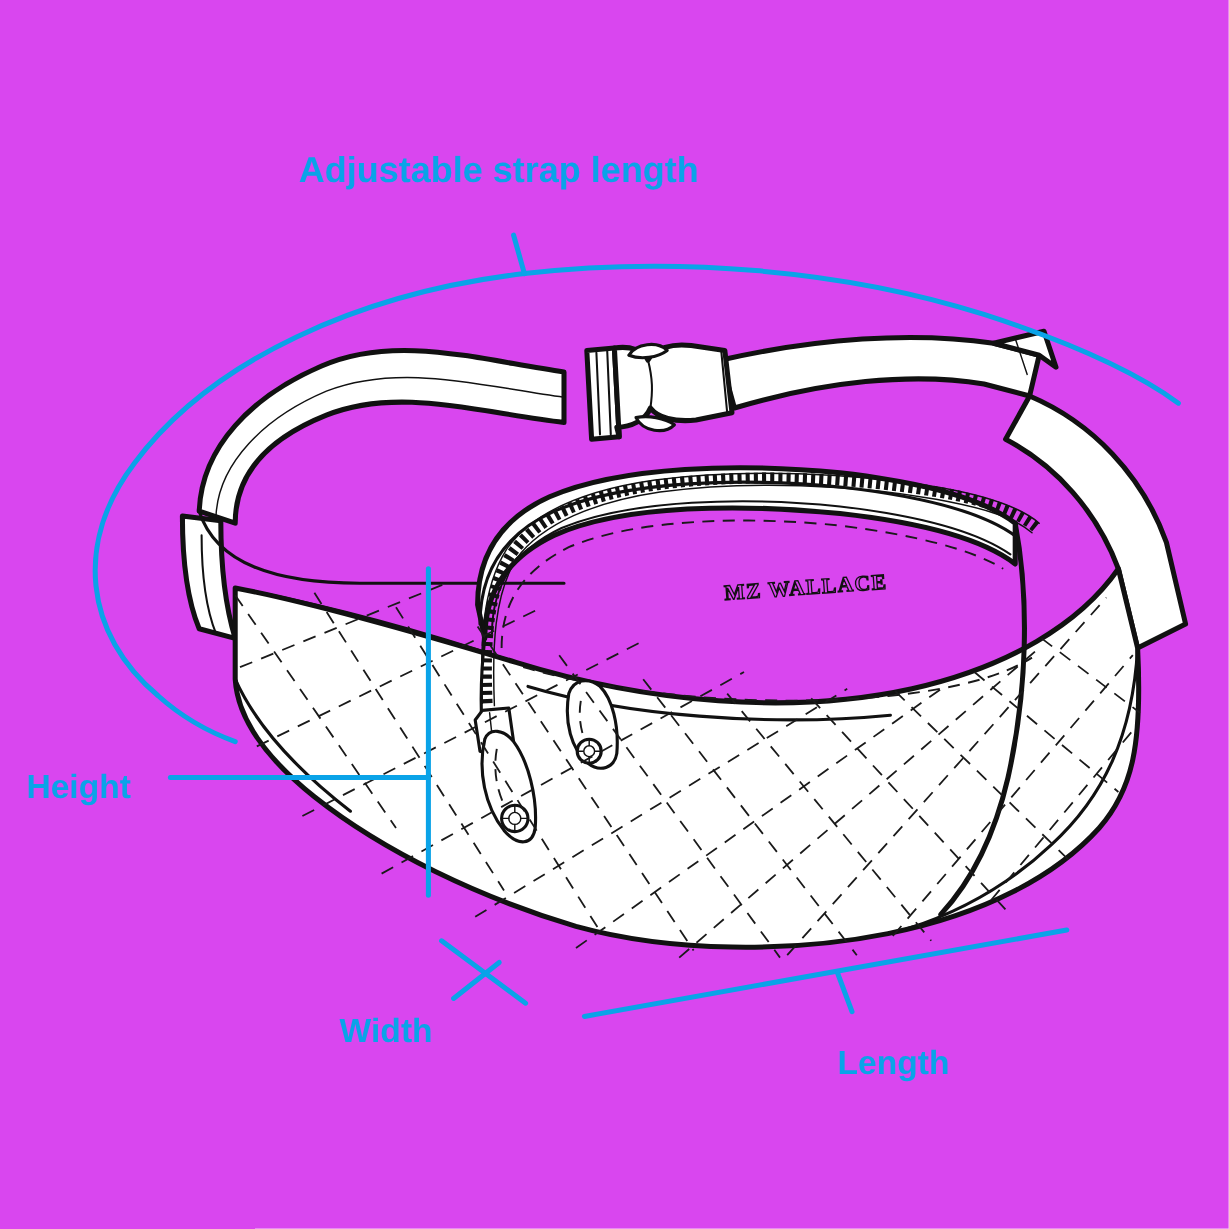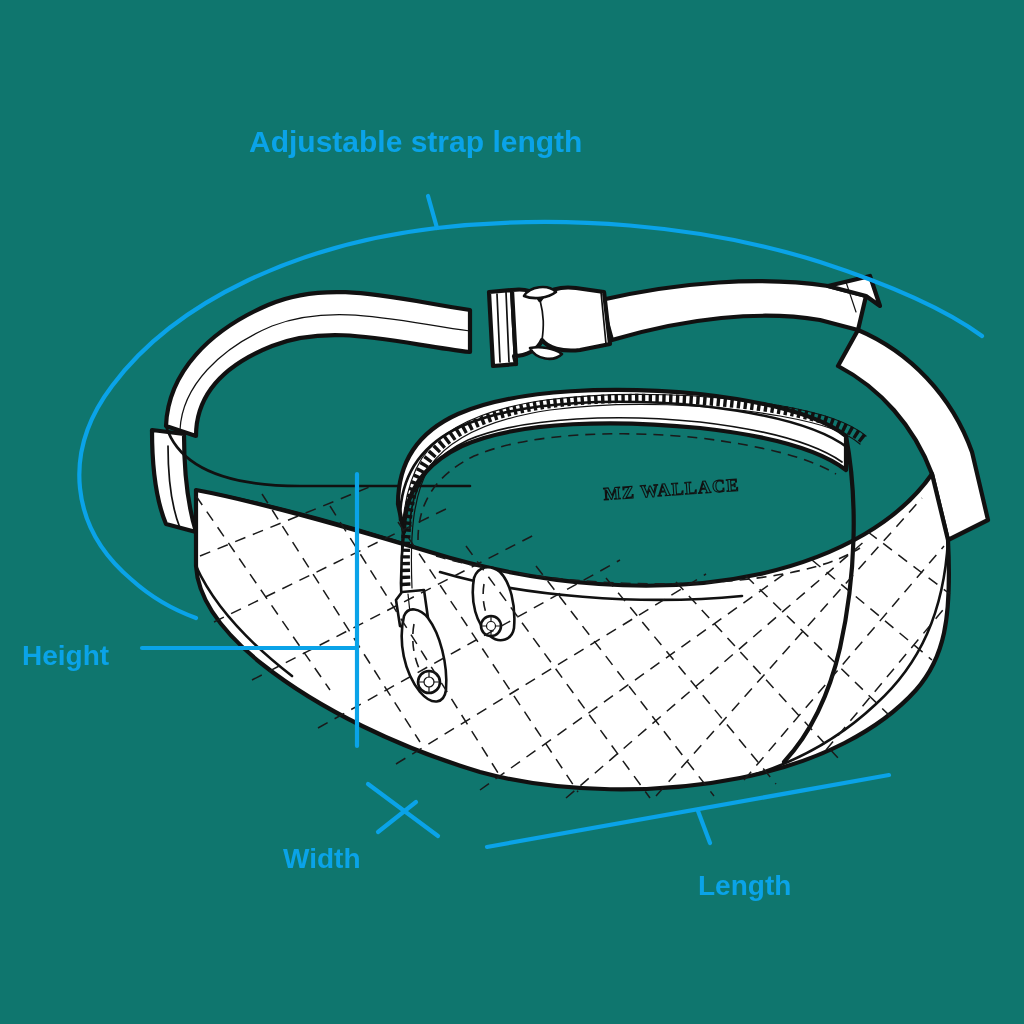--- a/index.html
+++ b/index.html
@@ -7,21 +7,21 @@
     padding: 0;
     background: #ffffff;
   }
   body {
     font-family: "Liberation Sans", sans-serif;
   }
   #stage {
     position: relative;
     width: 1024px;
     height: 1024px;
-    background: #0f766e;
+    background: #d946ef;
     overflow: hidden;
   }
   #diagram {
     position: absolute;
     inset: 0;
     width: 1024px;
     height: 1024px;
     display: block;
   }
   .anno-text {

